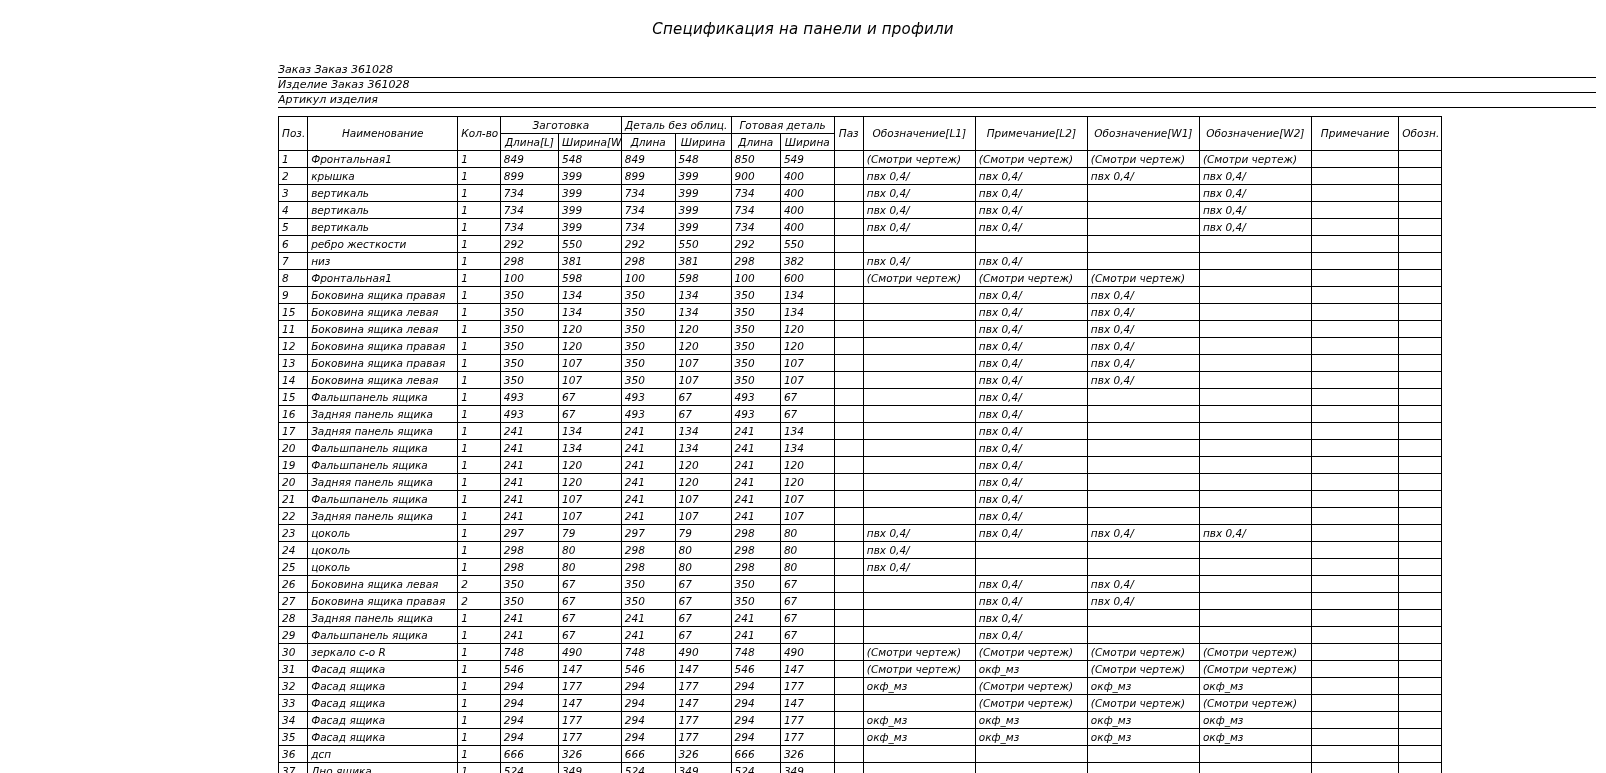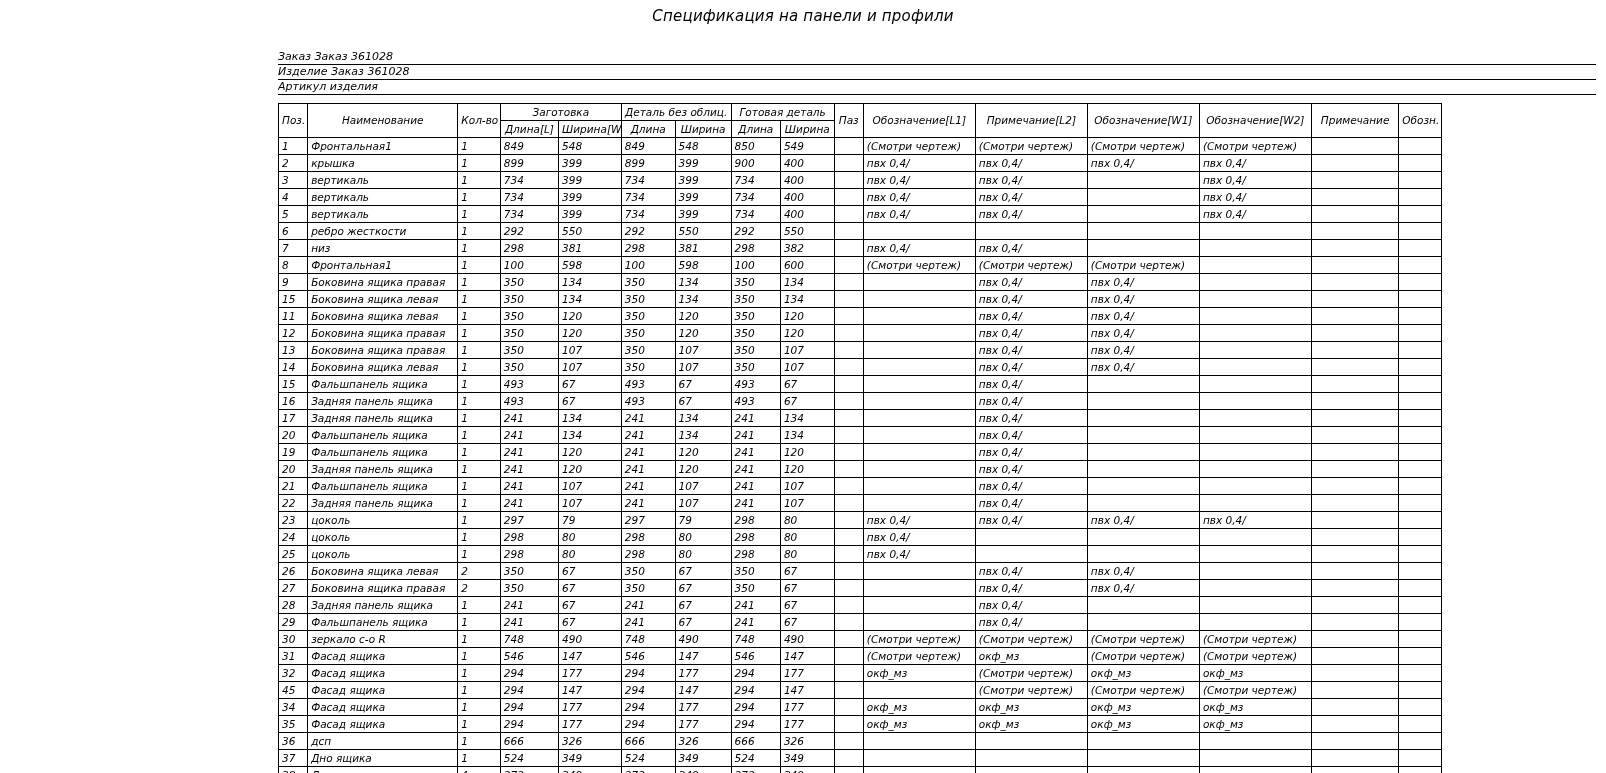--- a/index.html
+++ b/index.html
@@ -16,21 +16,21 @@
   }
   .page {
     position: relative;
     width: 1606px;
     height: 773px;
   }
   .doc-title {
     text-align: center;
     font-style: italic;
     font-size: 15px;
-    padding-top: 7px;
+    padding-top: 20px;
     letter-spacing: 0.2px;
   }
   .header-lines {
     margin-top: 25px;
     padding-left: 278px;
     padding-right: 10px;
   }
   .hline {
     font-style: italic;
     font-size: 11px;
@@ -717,21 +717,21 @@
             <td>177</td>
             <td></td>
             <td>окф_мз</td>
             <td>(Смотри чертеж)</td>
             <td>окф_мз</td>
             <td>окф_мз</td>
             <td></td>
             <td></td>
           </tr>
           <tr>
-            <td>45</td>
+            <td>33</td>
             <td>Фасад ящика</td>
             <td>1</td>
             <td>294</td>
             <td>147</td>
             <td>294</td>
             <td>147</td>
             <td>294</td>
             <td>147</td>
             <td></td>
             <td></td>

